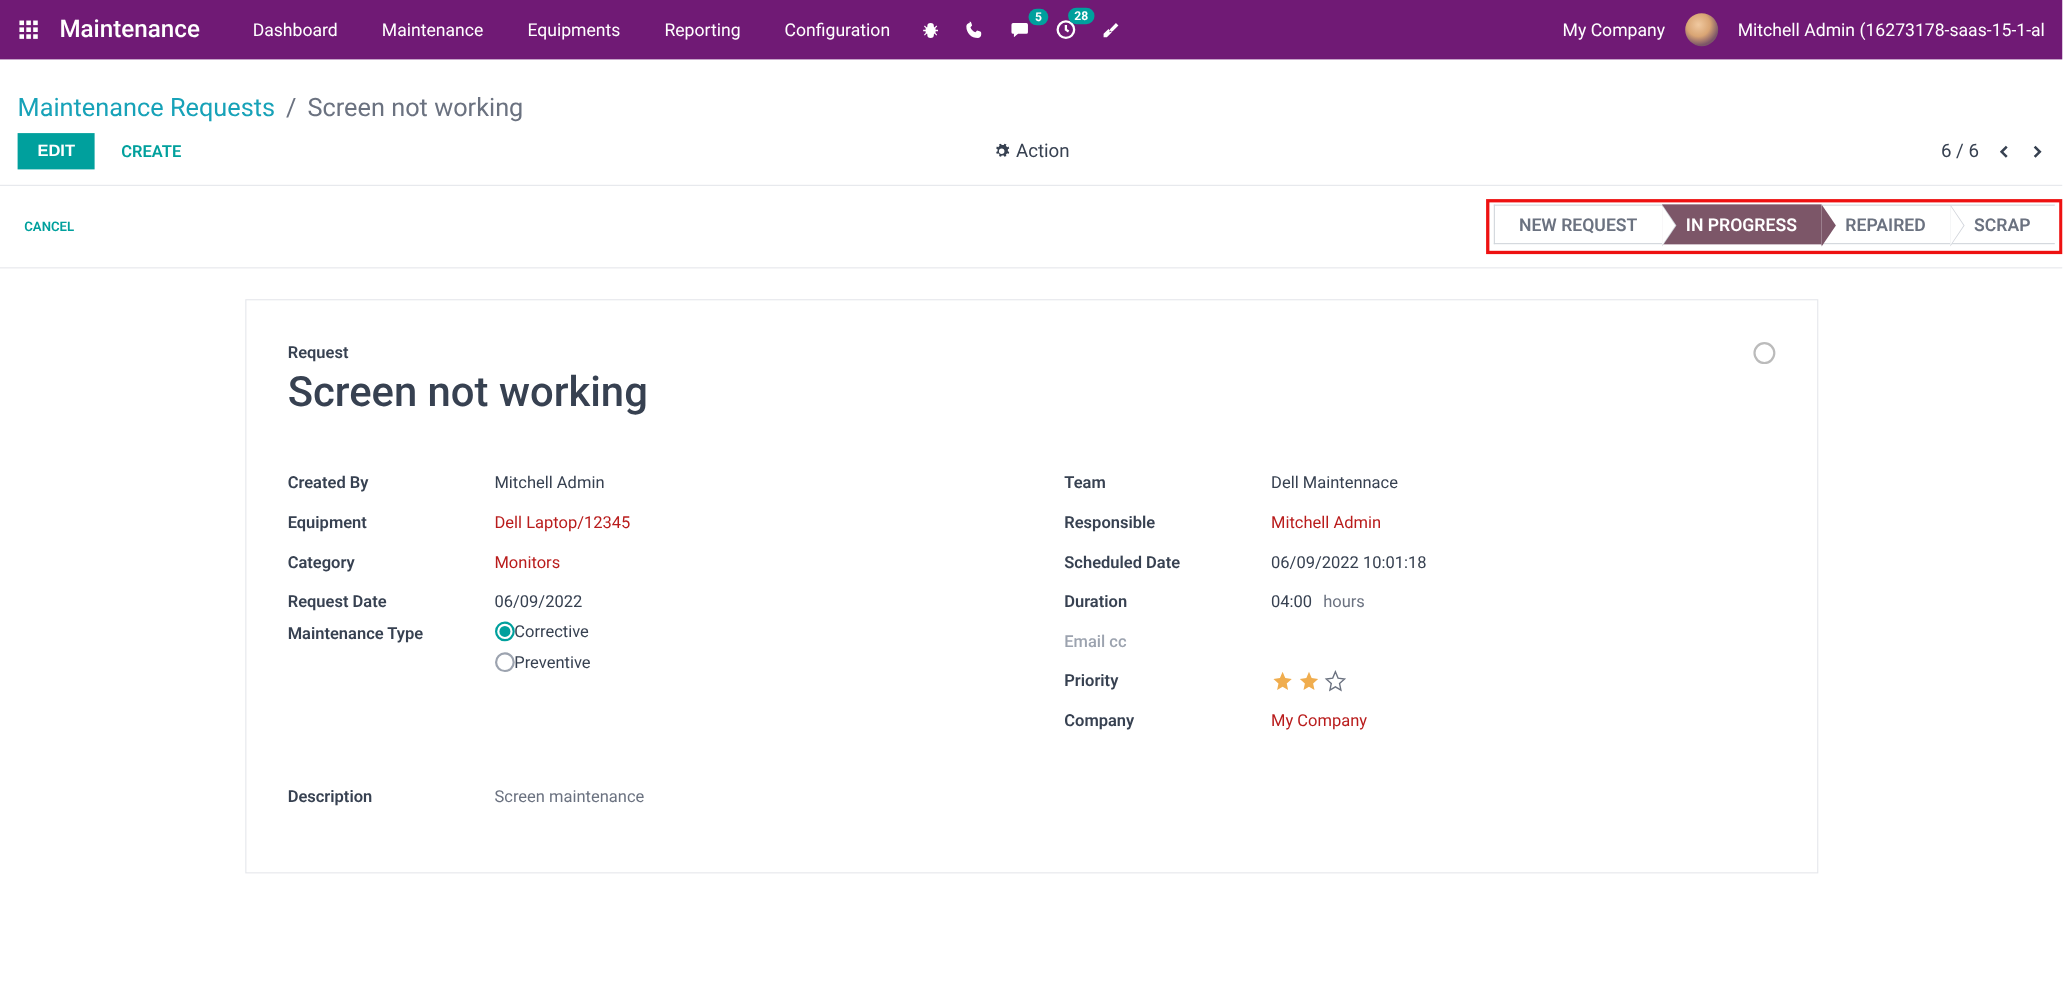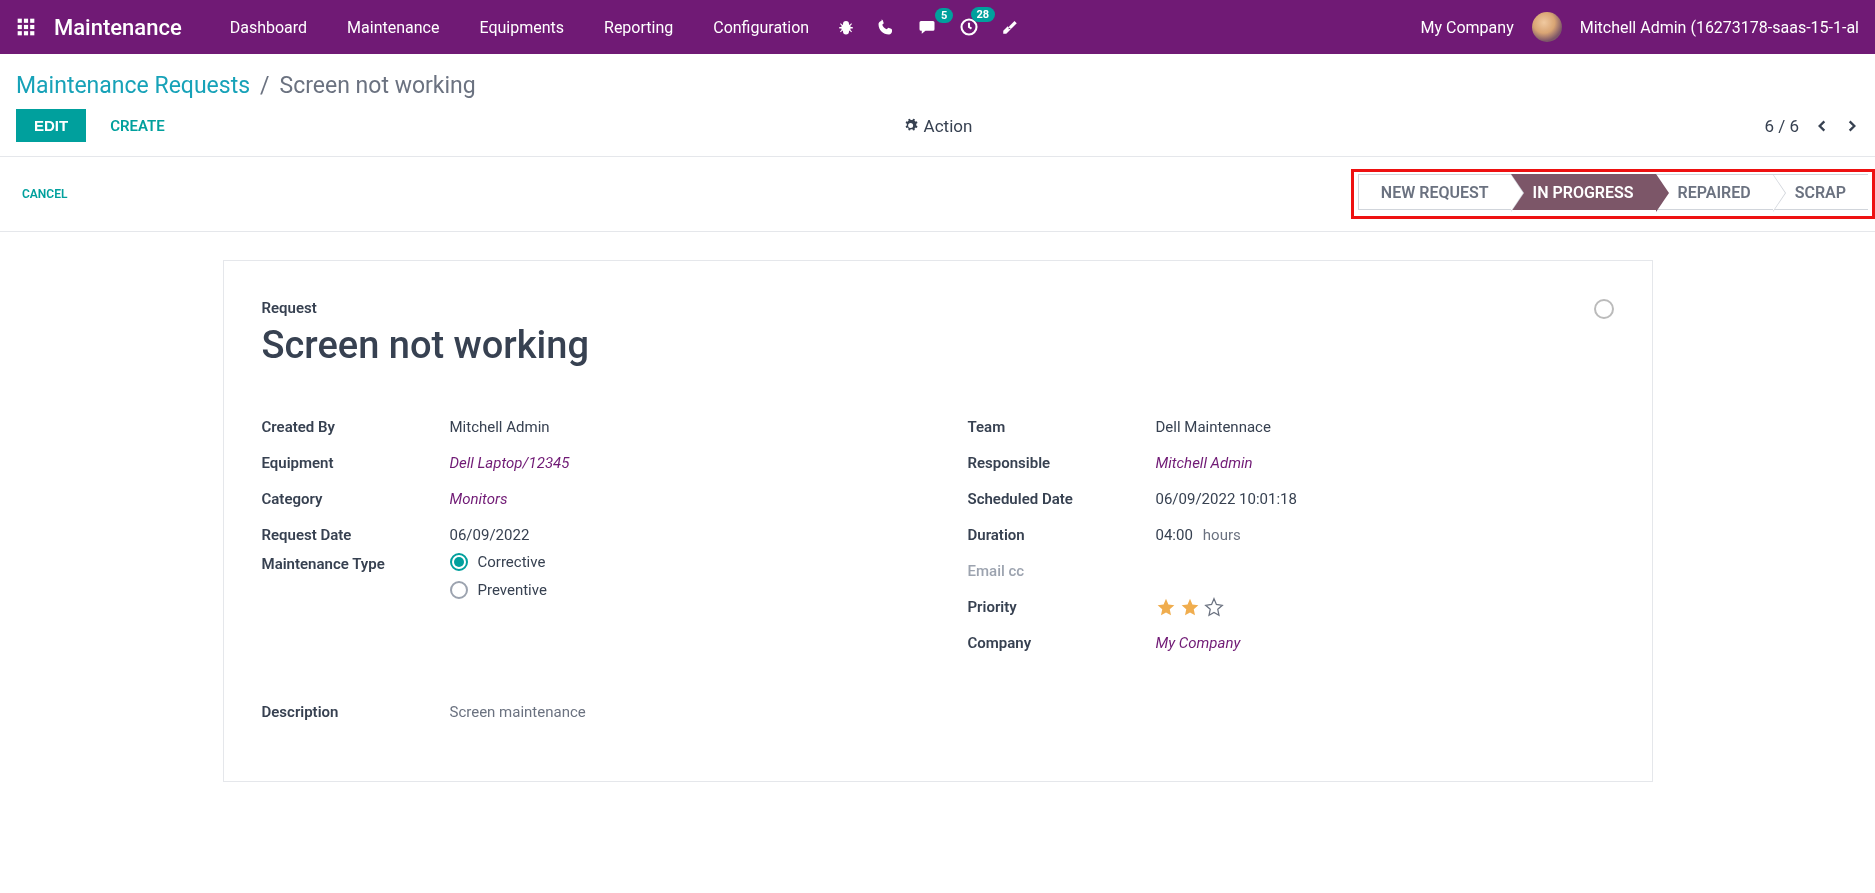--- a/index.html
+++ b/index.html
@@ -13,21 +13,21 @@
 .nav-item { padding: 0 20px; font-size: 16px; cursor: pointer; white-space: nowrap; }
 .nav-icons { display: flex; align-items: center; gap: 22px; margin-left: 8px; }
 .nav-icon-wrap { position: relative; cursor: pointer; }
 .badge { position: absolute; top: -10px; right: -16px; background: #00a09d; color: #fff; border-radius: 10px; font-size: 11px; font-weight: 700; padding: 1px 6px; }
 .nav-right { margin-left: auto; display: flex; align-items: center; gap: 18px; }
 .company-name { font-size: 16px; cursor: pointer; }
 .avatar { width: 30px; height: 30px; border-radius: 50%; background: radial-gradient(circle at 40% 35%, #f0c9a0 0%, #d9a574 40%, #7c5668 70%); }
 .user-name { font-size: 16px; white-space: nowrap; }
 
 
-.breadcrumb-row { padding: 18px 16px 10px; display: flex; align-items: center; gap: 10px; font-size: 23px; }
+.breadcrumb-row { padding: 30px 16px 10px; display: flex; align-items: center; gap: 10px; font-size: 23px; }
 .bc-link { color: #17a2b8; cursor: pointer; }
 .bc-sep { color: #6b7280; }
 .bc-current { color: #6b7280; }
 
 
 .controlbar { display: flex; align-items: center; padding: 0 16px 14px; position: relative; }
 .btn-edit { background: #00a09d; color: #fff; border: none; padding: 8px 18px; font-weight: 600; font-size: 15px; cursor: pointer; }
 .btn-create { color: #00a09d; font-weight: 600; font-size: 15px; margin-left: 24px; cursor: pointer; }
 .action-center { position: absolute; left: 50%; transform: translateX(-50%); display: flex; align-items: center; gap: 6px; color: #374151; font-size: 17px; cursor: pointer; }
 .pager { margin-left: auto; display: flex; align-items: center; gap: 16px; font-size: 17px; }
@@ -52,22 +52,22 @@
 .sheet { max-width: 1430px; margin: 28px auto 40px; border: 1px solid #e5e7eb; padding: 38px 38px 60px; background: #fff; position: relative; }
 .state-dot { position: absolute; top: 38px; right: 38px; width: 20px; height: 20px; border: 2px solid #bbb; border-radius: 50%; cursor: pointer; }
 .form-label-small { font-size: 15px; font-weight: 600; color: #374151; }
 .form-title { font-size: 38px; font-weight: 500; margin-top: 6px; }
 .field-grid { display: flex; margin-top: 42px; gap: 60px; }
 .col { flex: 1; }
 .row { display: flex; align-items: center; min-height: 36px; }
 .lbl { width: 188px; font-weight: 600; color: #374151; flex-shrink: 0; }
 .lbl.muted { color: #9ca3af; font-weight: 500; }
 .val { color: #374151; }
-.val.link { color: #701a75; cursor: pointer; font-style: italic; }
-.radio-row { display: flex; align-items: center; gap: 10px; margin-bottom: 10px; }
+.val.link { color: #b91c1c; cursor: pointer; }
+.radio-row { display: flex; align-items: center; margin-bottom: 10px; }
 .radio { width: 18px; height: 18px; border: 2px solid #00a09d; border-radius: 50%; display: inline-flex; align-items: center; justify-content: center; cursor: pointer; }
 .radio.checked::after { content: ""; width: 10px; height: 10px; background: #00a09d; border-radius: 50%; }
 .radio.unchecked { border-color: #9ca3af; }
 .stars { display: flex; gap: 4px; }
 .star { width: 20px; height: 20px; cursor: pointer; }
 .hours-unit { color: #6b7280; margin-left: 10px; }
 .desc-section { margin-top: 42px; display: flex; }
 svg { display: block; }
 </style>
 </head>

